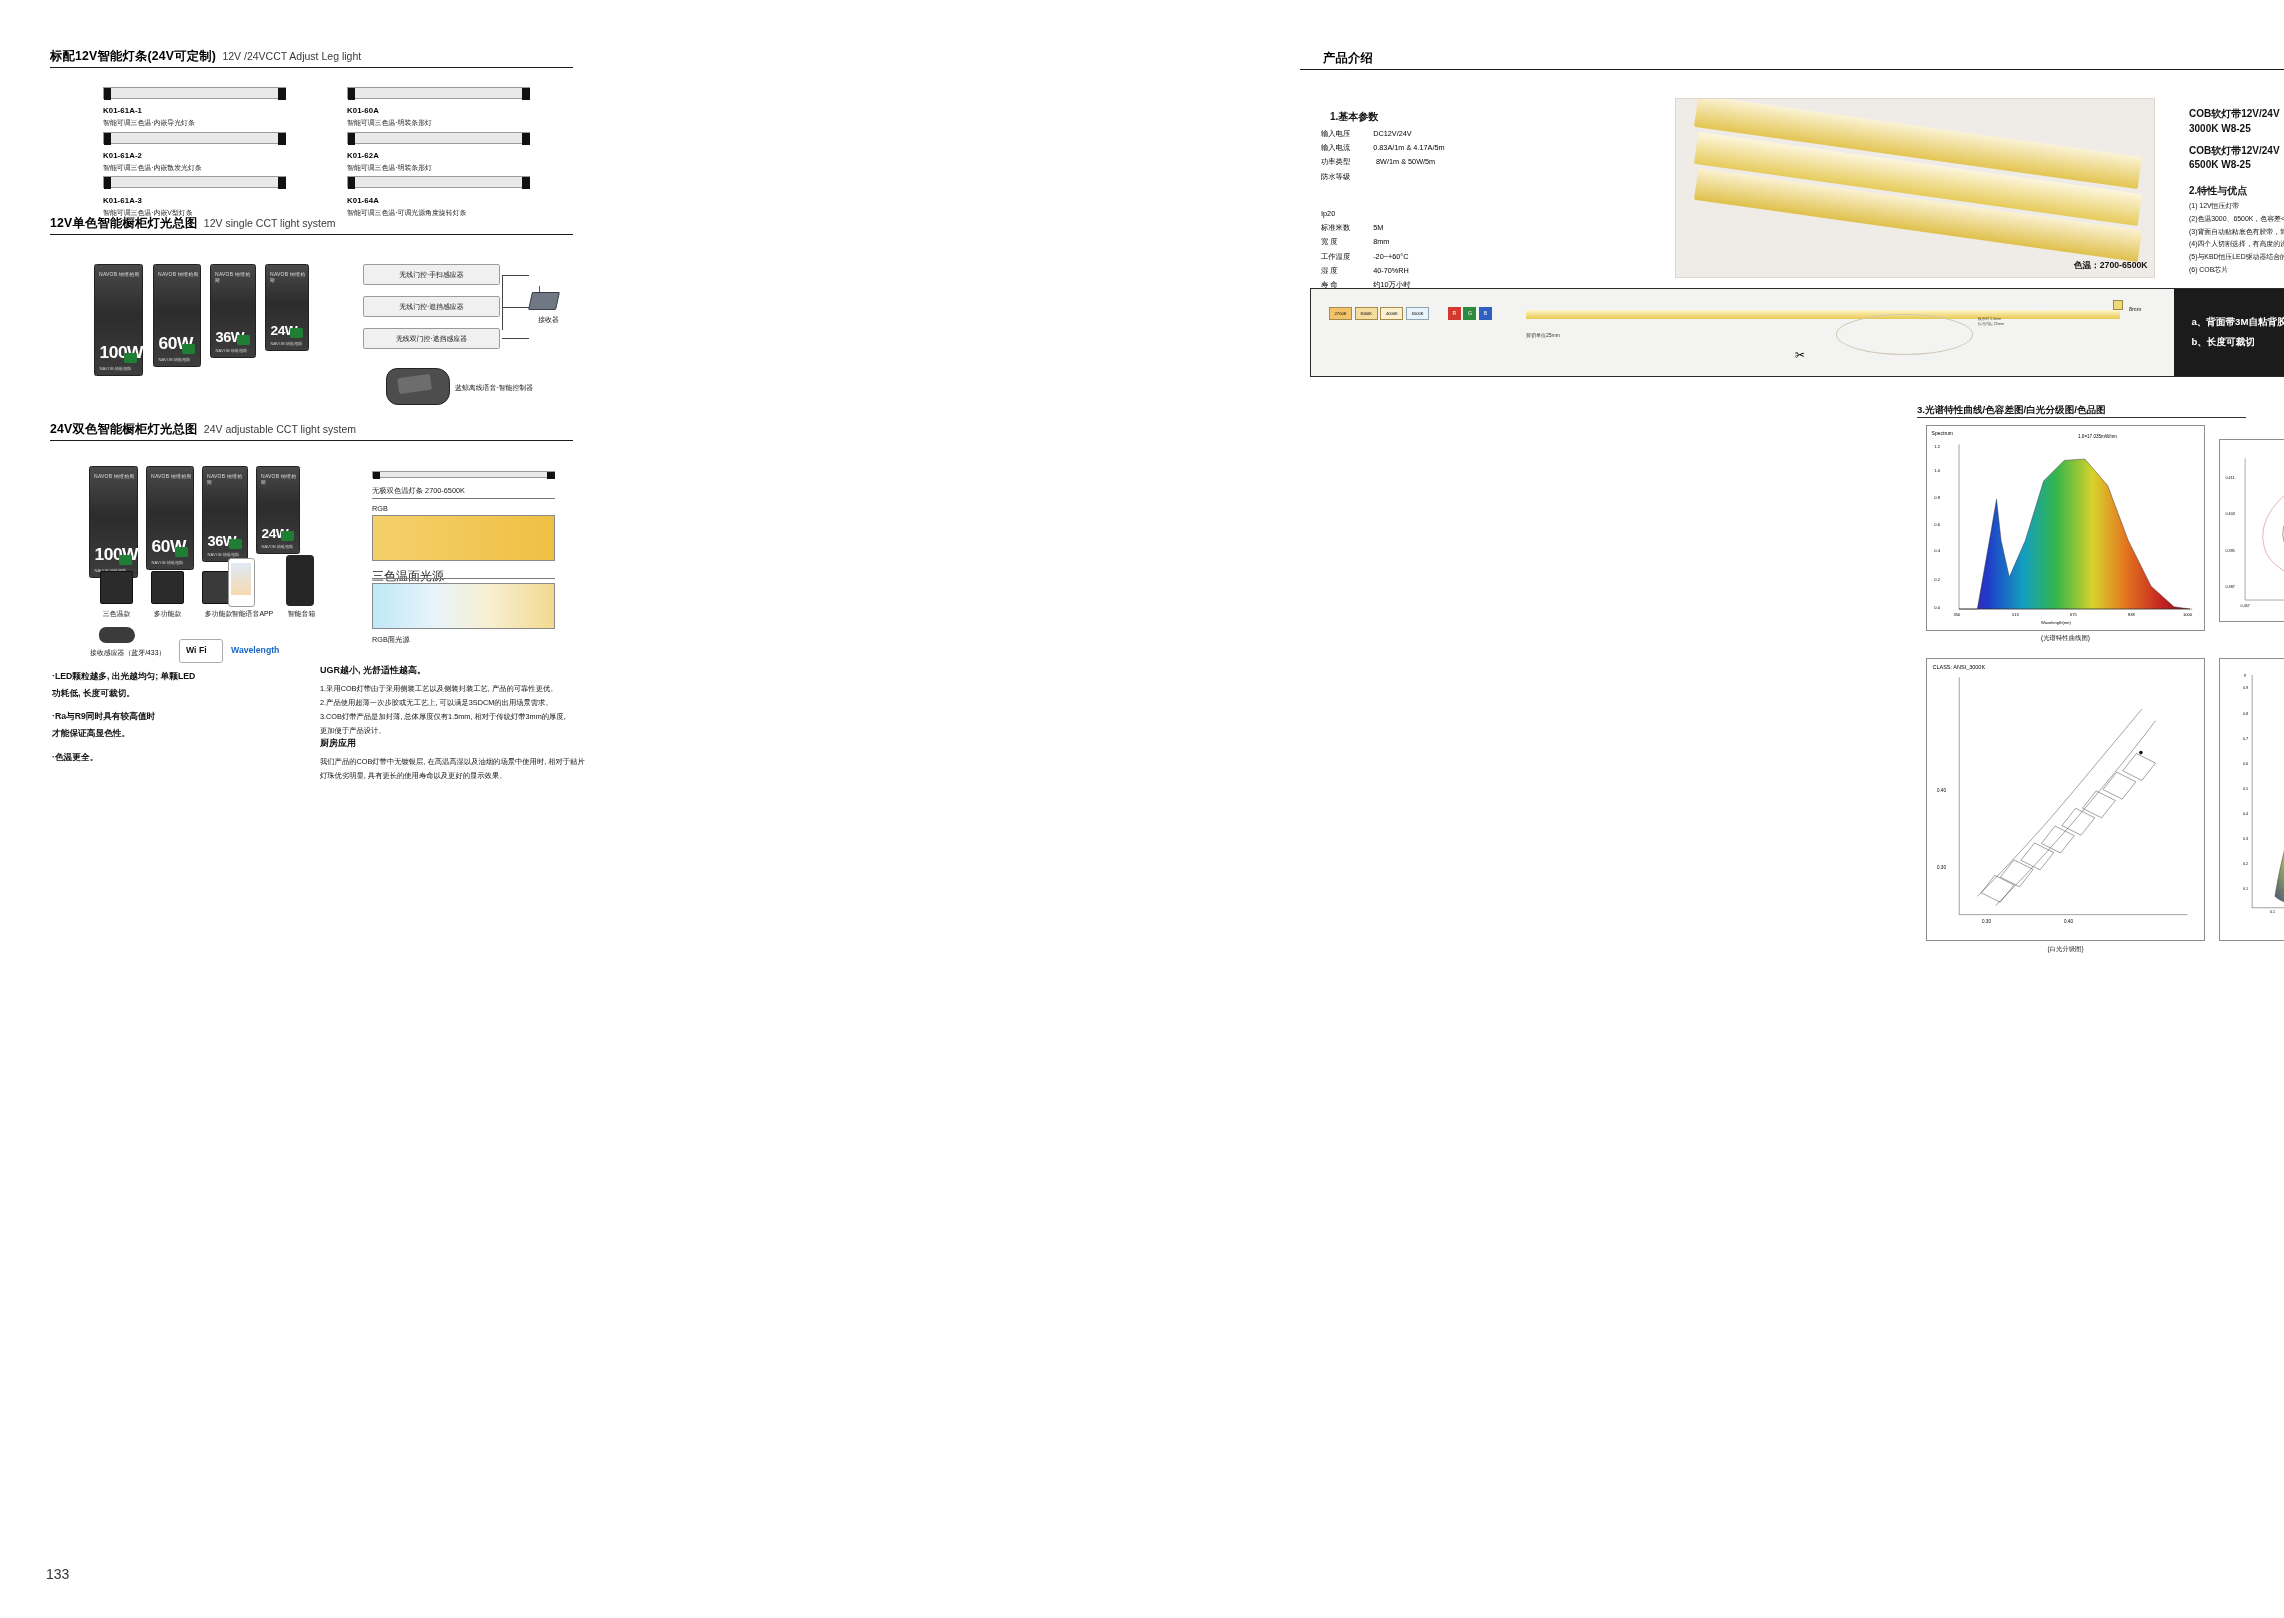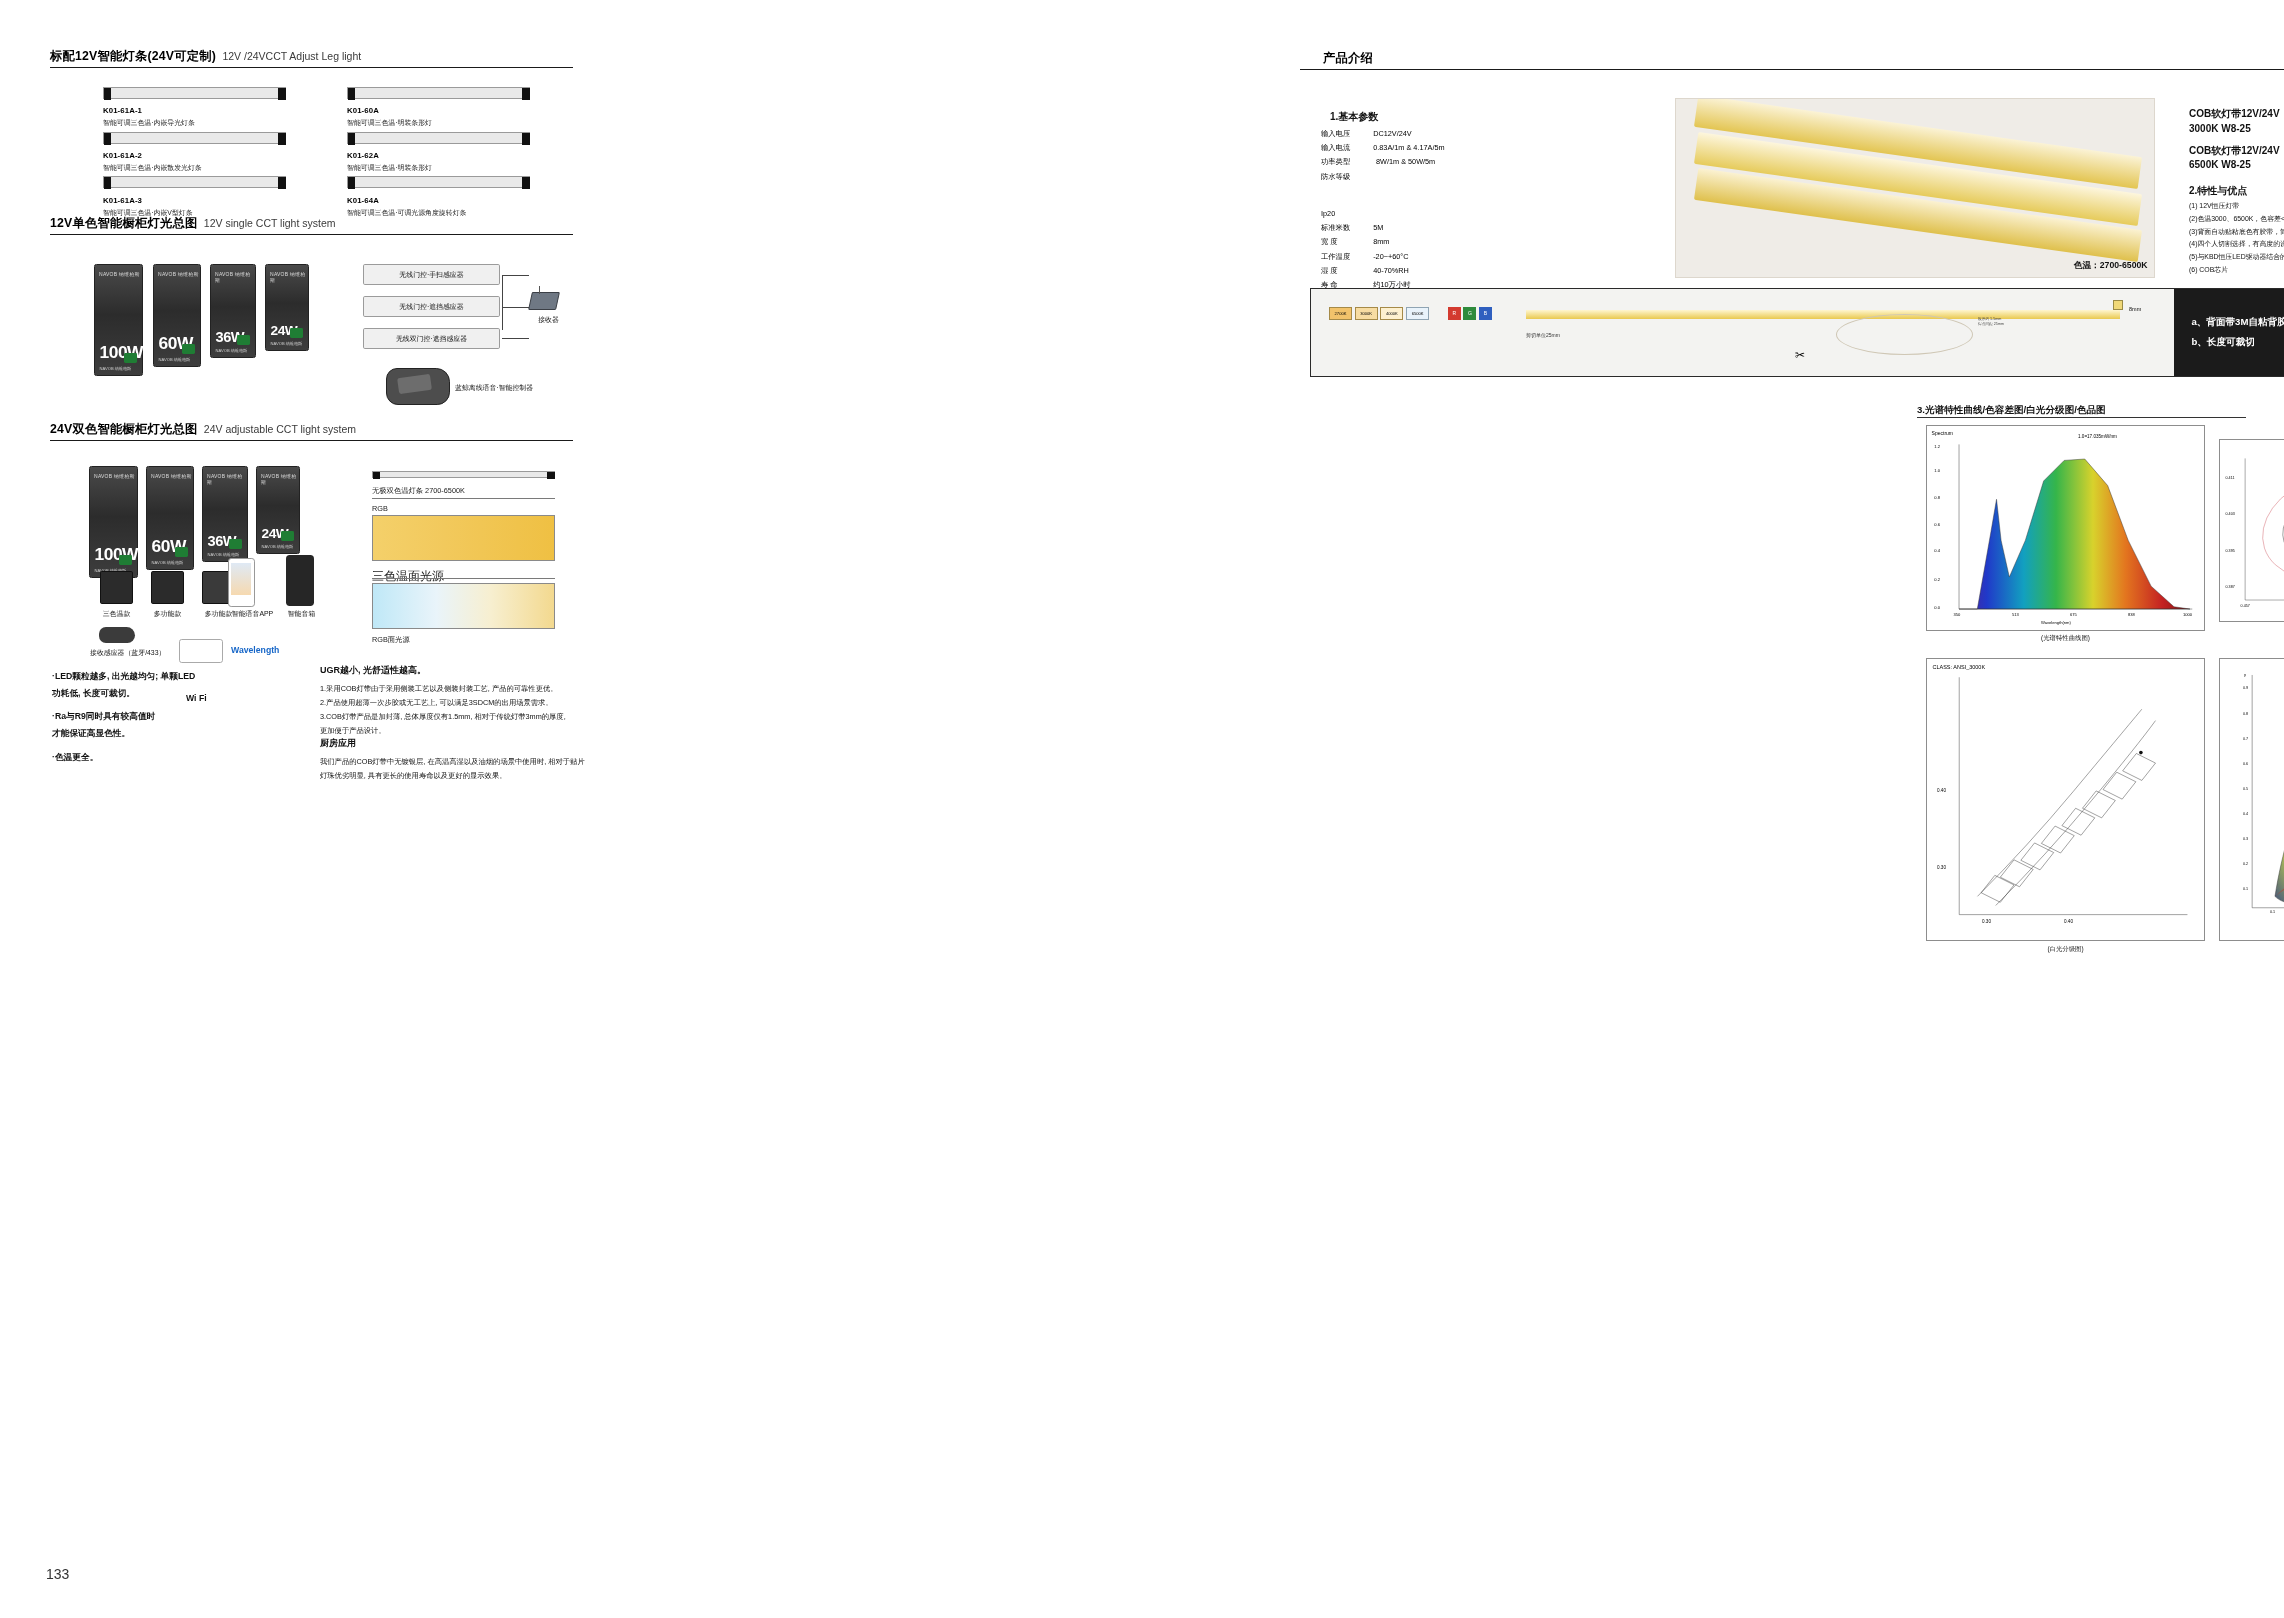--- a/index.html
+++ b/index.html
@@ -214,21 +214,21 @@
       <div style="position:absolute; left:2.3px; top:3.7px; right:2.3px; height:32px; background:linear-gradient(180deg,#dfe9f5,#f6d9b0);"></div>
     </div>
     <div class="cap-label" style="left:216px; top:609px; width:73px;">智能语音APP</div>
 
     <div style="position:absolute; left:286px; top:555px; width:28px; height:51px; background:#262626; border-radius:3.7px;"></div>
     <div class="cap-label" style="left:274px; top:609px; width:55px;">智能音箱</div>
 
     <div style="position:absolute; left:99px; top:627px; width:36px; height:16.4px; background:#3b3b3b; border-radius:8.2px 10px 9px 8.2px;"></div>
     <div class="cap-label" style="left:90px; top:648px; width:114px; text-align:left;">接收感应器（蓝牙/433）</div>
 
-    <div class="wifi-badge" style="left:186px; top:645px; color:#111;margin-top:48px;">Wi Fi</div>
+    <div class="wifi-badge" style="left:186px; top:645px; color:#111;">Wi Fi</div>
     <div style="position:absolute; left:179px; top:639px; width:44px; height:24px; border:0.5px solid #aaa; border-radius:2.7px;"></div>
     <div class="bt-badge" style="left:231px; top:645px;">Wavelength</div>
 
     <div class="barlamp thin" style="left:372px; top:471px; width:183px;">
       <div class="cap l"></div>
         <div class="cap r"></div>
     </div>
     <div class="desc" style="position:absolute; left:372px; top:484px; font-size:7.3px;">无极双色温灯条   2700-6500K</div>
     <div class="thin-rule" style="left:372px; top:498px; width:183px;"></div>
 

